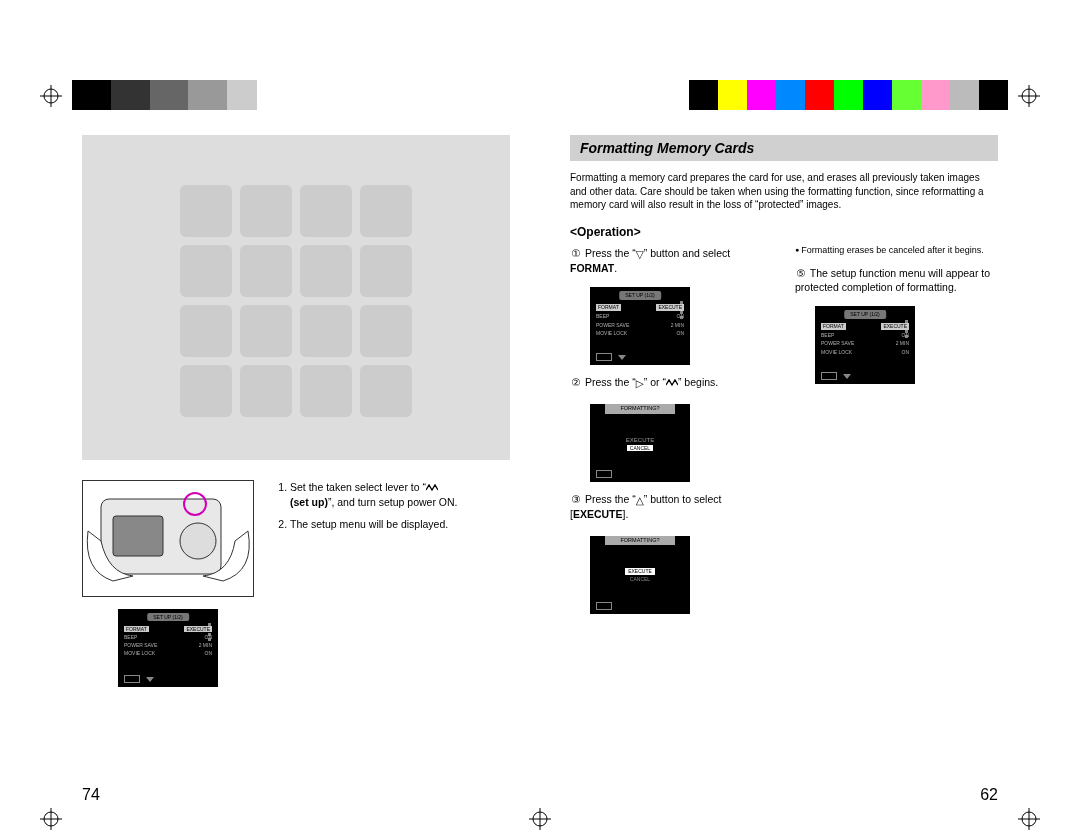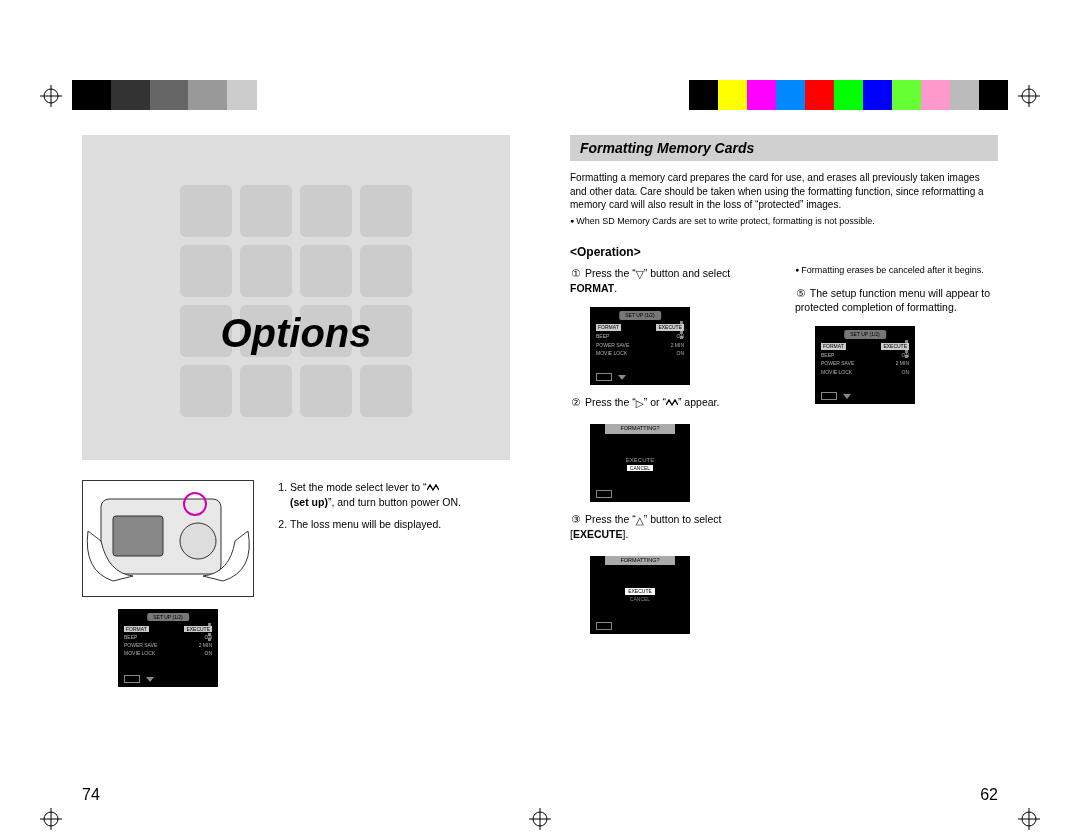--- a/index.html
+++ b/index.html
@@ -198,21 +198,20 @@
           <div></div>
           <div></div>
           <div></div>
         <div></div>
           <div></div>
           <div></div>
           <div></div>
       </div>
       <div class="hero-title">
         <br>
-        <span>Options</span>
       </div>
     </div>
 
     <div class="left-lower">
       <div>
         <div class="camera-illus">
           <svg viewBox="0 0 170 115" width="170" height="115">
             <rect x="18" y="18" width="120" height="75" rx="8" fill="#e8e8e8" stroke="#333"></rect>
             <rect x="30" y="35" width="50" height="40" rx="3" fill="#888" stroke="#333"></rect>
             <circle cx="115" cy="60" r="18" fill="#ddd" stroke="#333"></circle>
@@ -248,38 +247,35 @@
                 <span>ON</span>
               </div>
           </div>
           <div class="bar"></div>
             <div class="tri"></div>
         </div>
       </div>
 
       <ol class="steps">
         <li>
-          <span>Set the mode select lever to “</span><span class="jag"><svg width="12" height="8" viewBox="0 0 12 8">
+          <span>Set the taken select lever to “</span><span class="jag"><svg width="12" height="8" viewBox="0 0 12 8">
                 <polyline points="0,6 3,1 6,6 9,1 12,6" fill="none" stroke="#000" stroke-width="1.4"></polyline>
               </svg></span>
-          <br><b>(set up)</b><span>”, and turn button power ON.</span>
+          <br><b>(set up)</b><span>”, and turn setup power ON.</span>
         </li>
-        <li>The loss menu will be displayed.</li>
+        <li>The setup menu will be displayed.</li>
       </ol>
     </div>
 
     <div class="page-num">74</div>
   </div>
 
   <div class="page page-right">
     <div class="section-head">Formatting Memory Cards</div>
     <div class="intro">Formatting a memory card prepares the card for use, and erases all previously taken images and other data. Care should be taken when using the formatting function, since reformatting a memory card will also result in the loss of “protected” images.</div>
-    <ul class="bullets">
-      <li>When SD Memory Cards are set to write protect, formatting is not possible.</li>
-    </ul>
 
     <div class="cols">
 
       <div class="col">
         <div class="subhead">&lt;Operation&gt;</div>
 
         <div class="step-block">
           <span class="circ">①</span>
           <span>Press the “</span><span class="tri-sym">▽</span><span>” button and select </span><b>FORMAT</b>.
           <div class="lcd" style="margin-left:20px">
@@ -310,21 +306,21 @@
             </div>
             <div class="bar"></div>
               <div class="tri"></div>
           </div>
         </div>
 
         <div class="step-block">
           <span class="circ">②</span>
           <span>Press the “</span><span class="tri-sym">▷</span><span>” or “</span><span class="jag"><svg width="12" height="8" viewBox="0 0 12 8">
                 <polyline points="0,6 3,1 6,6 9,1 12,6" fill="none" stroke="#000" stroke-width="1.4"></polyline>
-              </svg></span><span>” appear.</span>
+              </svg></span><span>” begins.</span>
           <div class="lcd" style="margin-left:20px">
             <div class="prompt">FORMATTING?</div>
             <div class="center">
               <span style="color:#999">EXECUTE</span><br>
               <span class="exec">CANCEL</span>
             </div>
             <div class="bar"></div>
           </div>
         </div>
 

